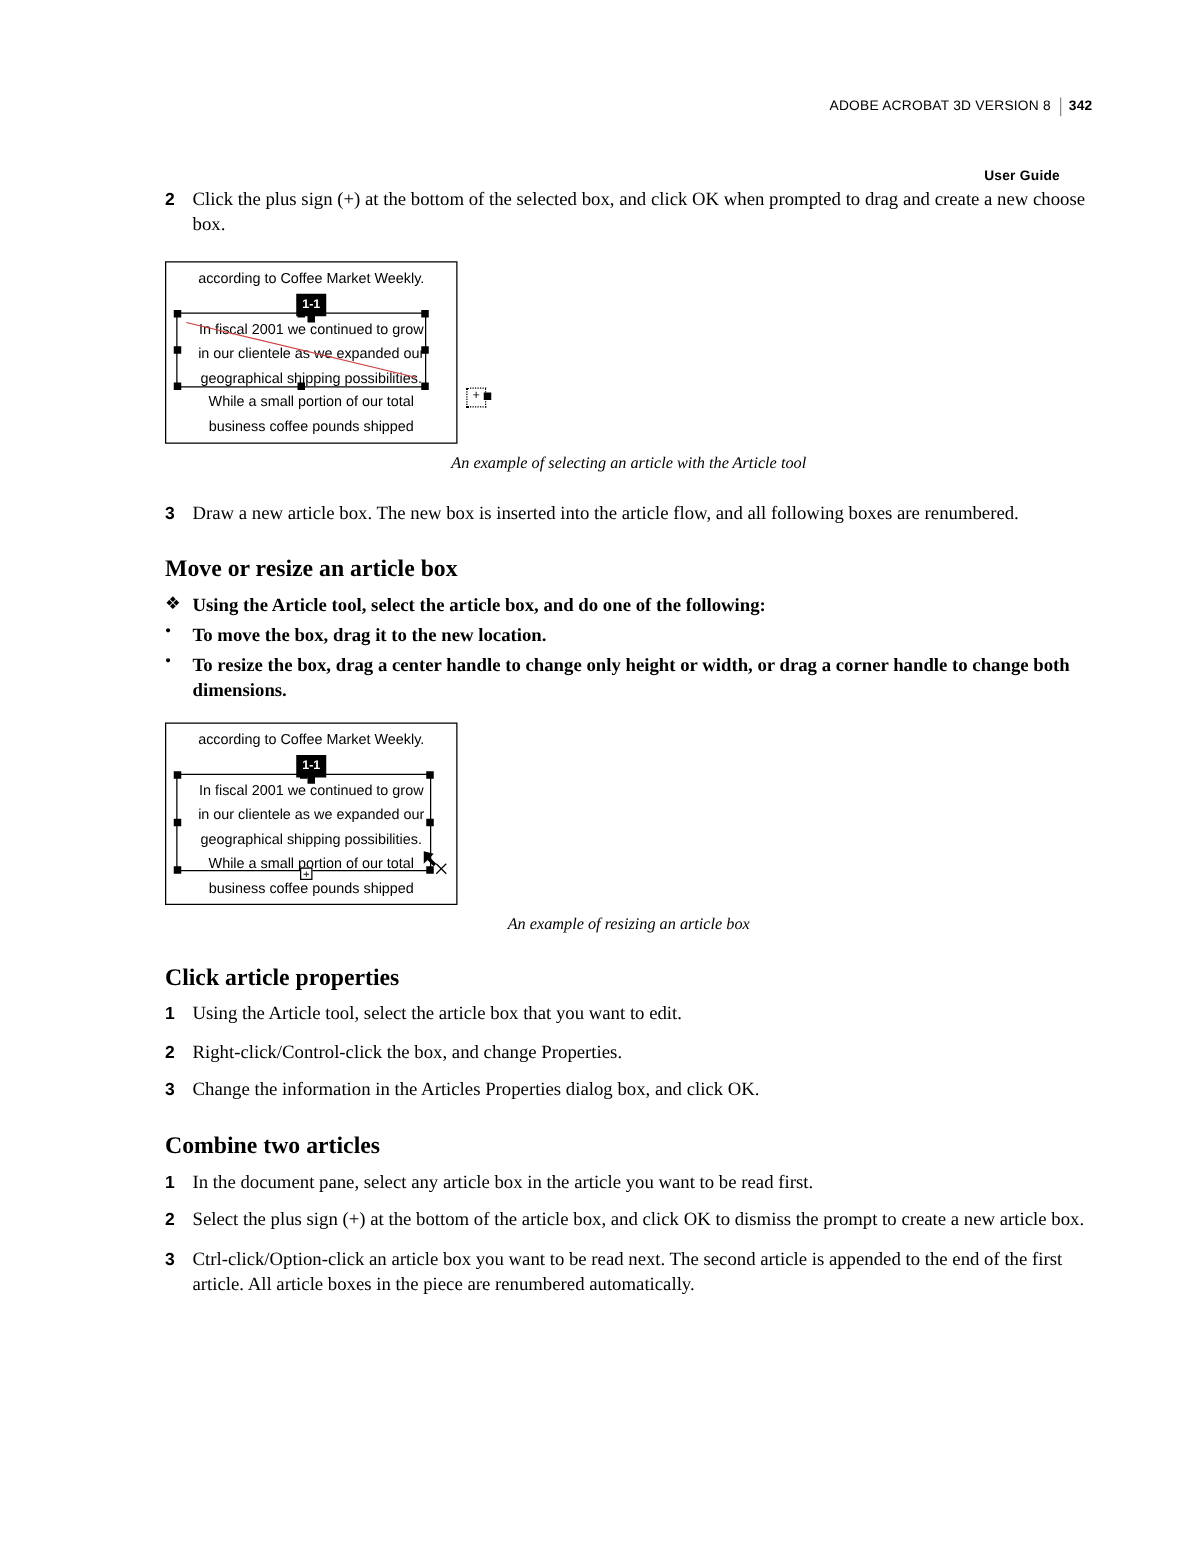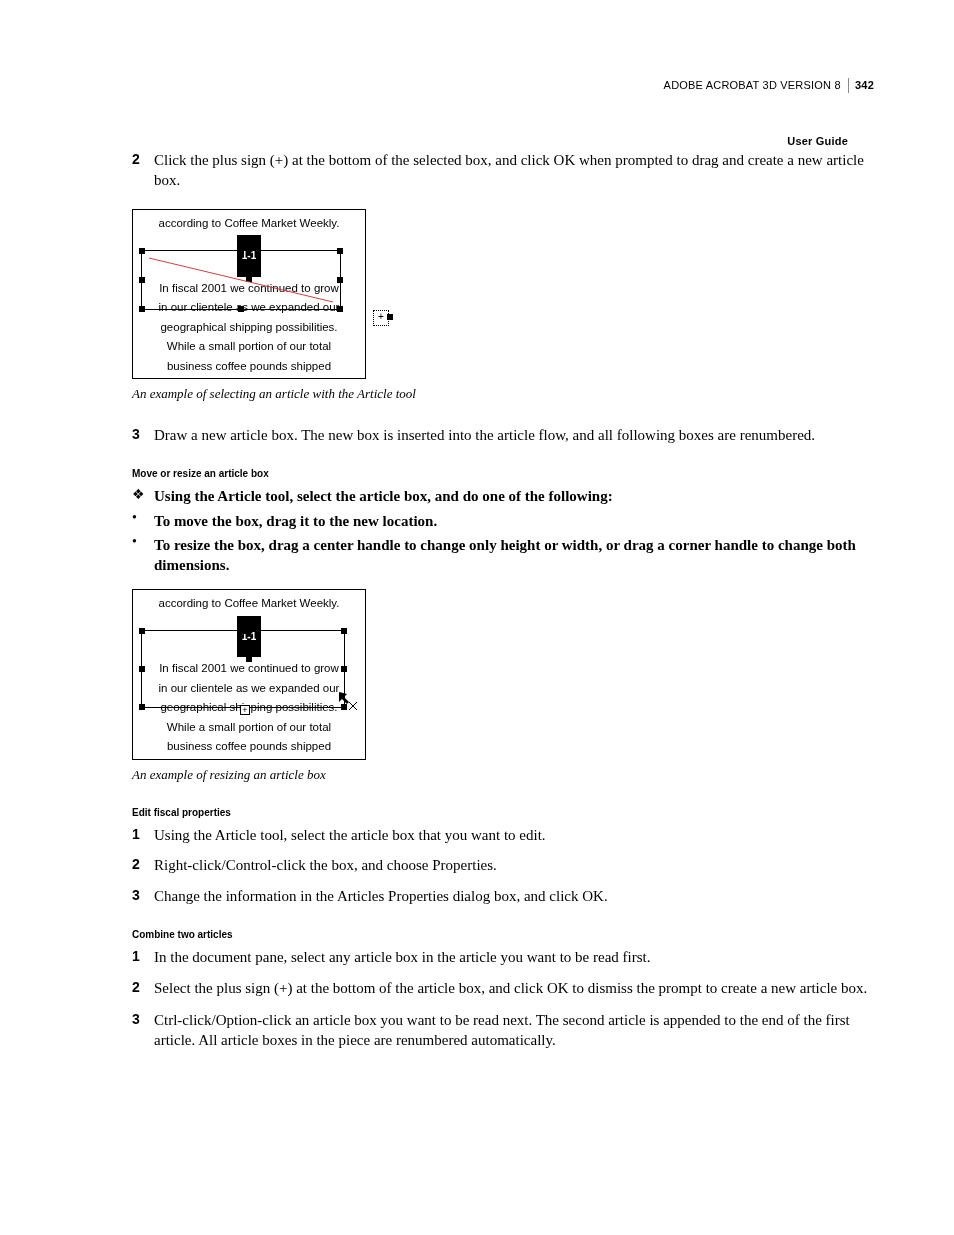--- a/index.html
+++ b/index.html
@@ -64,21 +64,21 @@
     position: relative;
     background: #fff;
   }
   .fb-line { padding: 2px 10px; white-space: nowrap; }
   .fb-tag {
     display: inline-block;
     background: #000;
     color: #fff;
     font-size: 10px;
     font-weight: 700;
-    padding: 14px 5px;
+    padding: 2px 5px;
     margin: 2px auto;
     position: relative;
   }
   .fb-tag::after{
     content:"";
     position:absolute;
     width:6px;height:6px;background:#000;
     left:50%;bottom:-5px;transform:translateX(-50%);
   }
   .sel-box {
@@ -89,25 +89,26 @@
   .handle {
     position: absolute;
     width: 6px; height: 6px;
     background: #000;
   }
   .caption {
     font-style: italic;
     font-size: 13px;
     margin: 6px 0 22px 0;
     color: #000;
+    text-align: center;
   }
   .section-head {
-    font-family: Liberation Sans, sans-serif;
-    font-weight: 700;
-    font-size: 10px;
+    font-family: Liberation Serif, serif;
+    font-weight: 700;
+    font-size: 19px;
     margin: 22px 0 6px 0;
   }
   .bullet {
     display: flex;
     margin: 4px 0;
   }
   .bullet .mk {
     flex: 0 0 22px;
     text-align: left;
     font-size: 14px;
@@ -134,21 +135,21 @@
       <span>ADOBE ACROBAT 3D VERSION 8</span>
       <span class="pnum-wrap">342</span>
     </div>
     <div class="line2">User Guide</div>
   </div>
 
   <div class="content">
 
     <div class="step">
       <div class="num">2</div>
-      <div class="txt">Click the plus sign (+) at the bottom of the selected box, and click OK when prompted to drag and create a new article box.</div>
+      <div class="txt">Click the plus sign (+) at the bottom of the selected box, and click OK when prompted to drag and create a new choose box.</div>
     </div>
 
     <div class="figure">
       <div class="figure-box" style="position:relative;">
         <div class="fb-line">according to Coffee Market Weekly.</div>
         <div><span class="fb-tag">1-1</span></div>
         <div class="fb-line">In fiscal 2001 we continued to grow</div>
         <div class="fb-line">in our clientele as we expanded our</div>
         <div class="fb-line">geographical shipping possibilities.</div>
         <div class="fb-line">While a small portion of our total</div>
@@ -217,28 +218,28 @@
 
         <svg style="position:absolute; right:6px; top:100px; width:22px; height:22px;">
           <polygon points="2,2 2,12 5,9 10,14 12,12 7,7 10,4" fill="#000"></polygon>
           <line x1="12" y1="12" x2="20" y2="20" stroke="#000" stroke-width="1"></line>
           <line x1="20" y1="12" x2="12" y2="20" stroke="#000" stroke-width="1"></line>
         </svg>
       </div>
       <div class="caption">An example of resizing an article box</div>
     </div>
 
-    <div class="section-head">Edit fiscal properties</div>
+    <div class="section-head">Click article properties</div>
     <div class="step">
       <div class="num">1</div>
       <div class="txt">Using the Article tool, select the article box that you want to edit.</div>
     </div>
     <div class="step">
       <div class="num">2</div>
-      <div class="txt">Right-click/Control-click the box, and choose Properties.</div>
+      <div class="txt">Right-click/Control-click the box, and change Properties.</div>
     </div>
     <div class="step">
       <div class="num">3</div>
       <div class="txt">Change the information in the Articles Properties dialog box, and click OK.</div>
     </div>
 
     <div class="section-head">Combine two articles</div>
     <div class="step">
       <div class="num">1</div>
       <div class="txt">In the document pane, select any article box in the article you want to be read first.</div>

